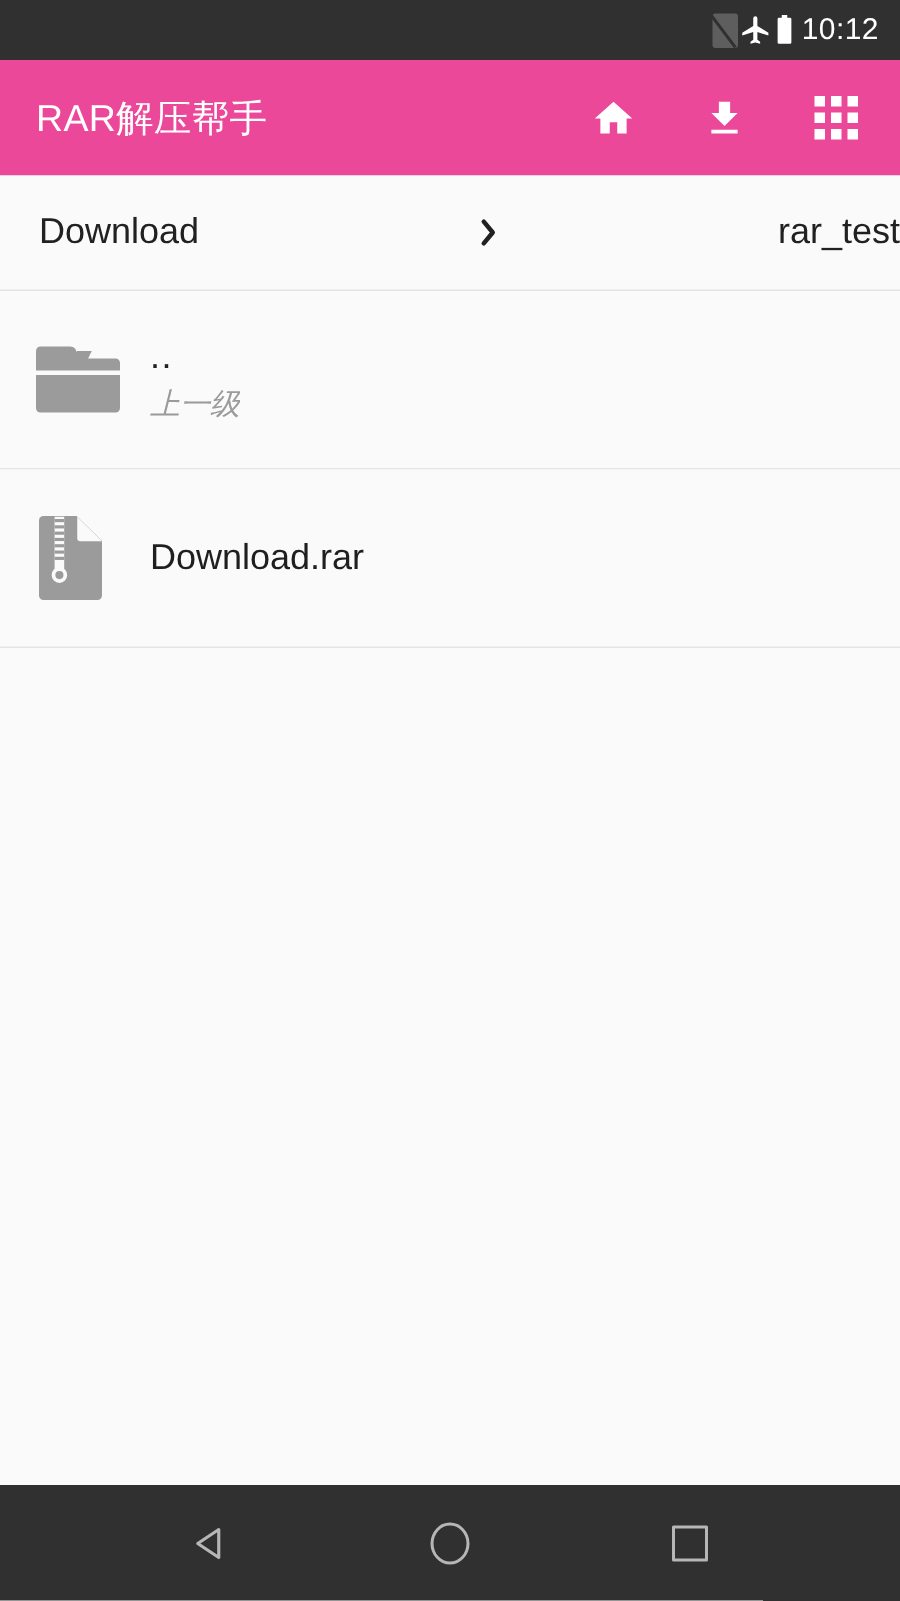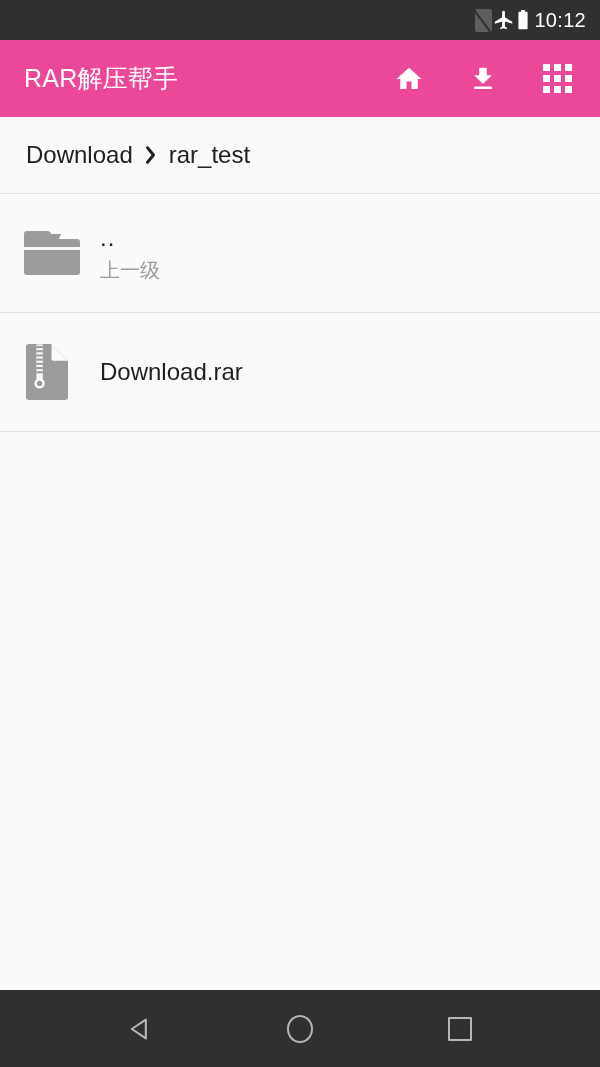--- a/index.html
+++ b/index.html
@@ -118,20 +118,21 @@
   
   .breadcrumb {
     height: 77px;
     background: #fafafa;
     display: flex;
     align-items: center;
     padding-left: 26px;
     box-sizing: border-box;
     border-bottom: 1px solid #e4e4e4;
     flex: 0 0 auto;
+    justify-content: space-between;
   }
   .crumb {
     font-size: 24px;
     color: #212121;
     cursor: pointer;
     white-space: nowrap;
   }
   .crumb-sep {
     margin: 0 11px;
     display: inline-flex;
@@ -178,20 +179,21 @@
   }
   .row-title.dots {
     font-size: 24px;
     letter-spacing: 1px;
   }
   .row-sub {
     font-size: 20px;
     color: #9b9b9b;
     line-height: 1.05;
     white-space: nowrap;
+    font-style: italic;
   }
   .row-sub .gap {
     display: inline-block;
     width: 9px;
   }
 
   
   .folder-ico {
     position: relative;
     width: 56px;

